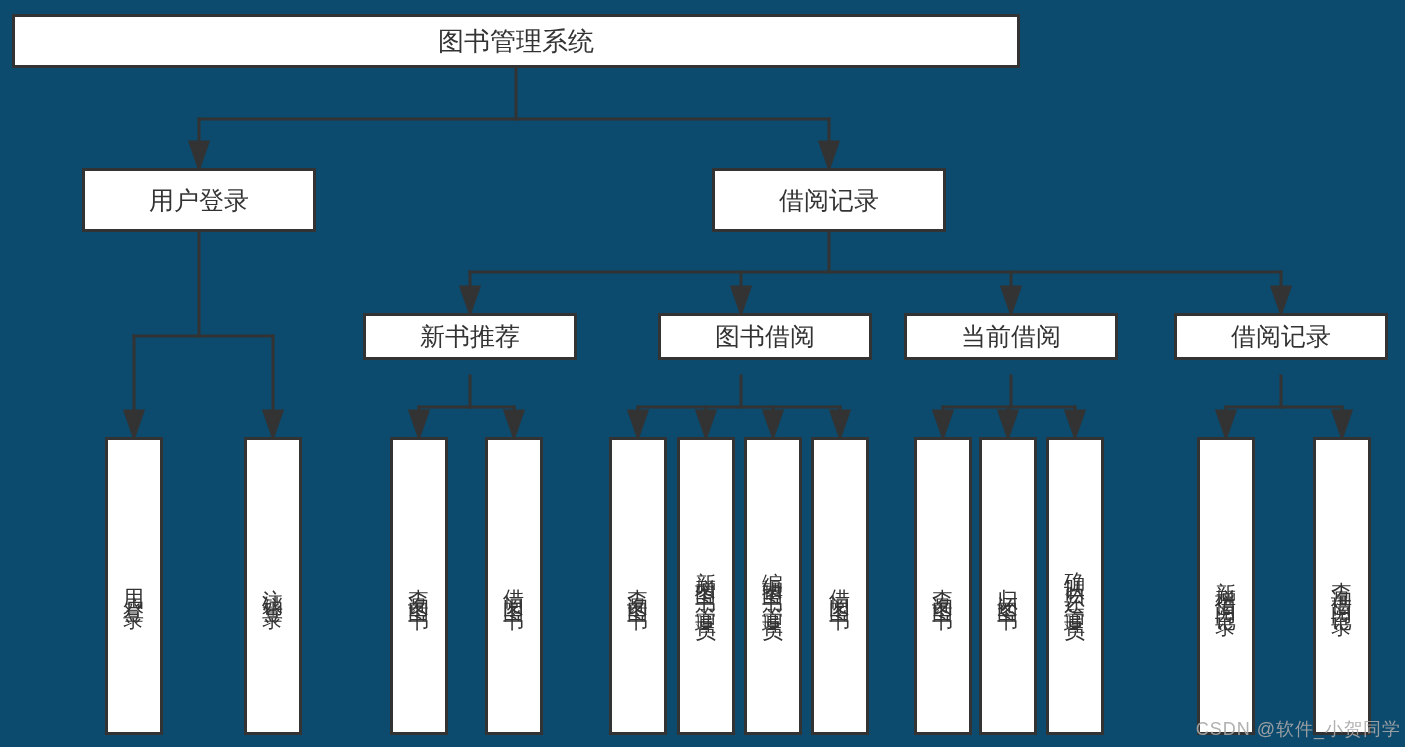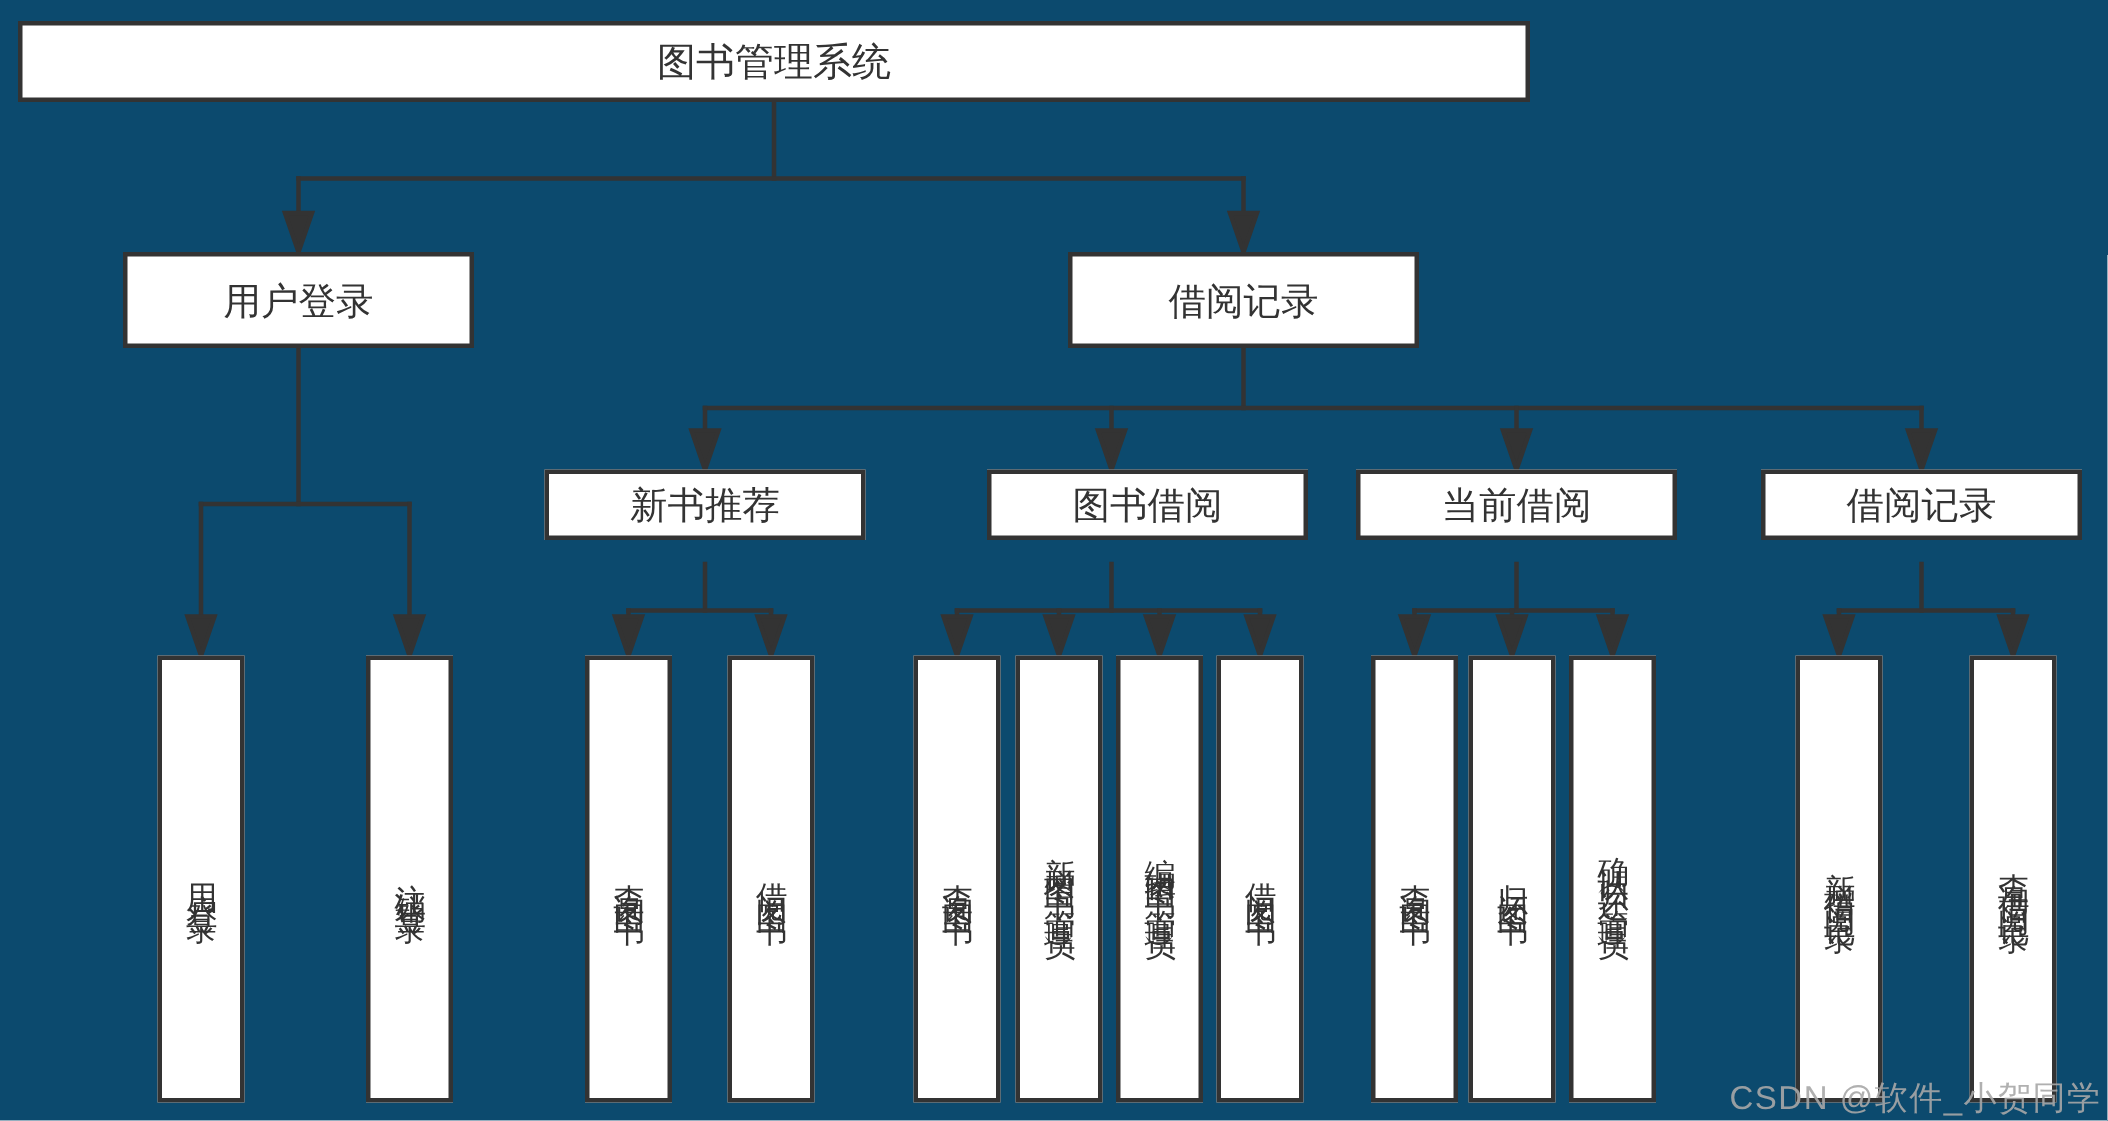--- a/index.html
+++ b/index.html
@@ -38,21 +38,21 @@
     writing-mode: vertical-lr;
     text-orientation: mixed;
     letter-spacing: 7px;
     line-height: 1;
     white-space: nowrap;
   }
   .watermark {
     position: absolute;
     top: 717px;
     right: 4px;
-    font-size: 22px;
+    font-size: 18px;
     color: #a8a8a8;
     letter-spacing: 1px;
     z-index: 5;
     opacity: 0.9;
     white-space: nowrap;
   }
 </style>
 </head>
 <body>
 

